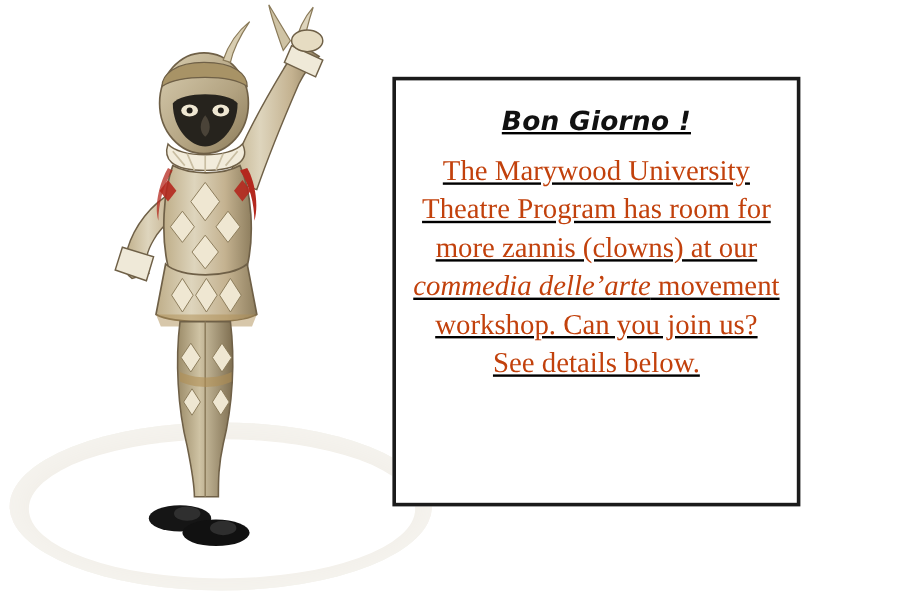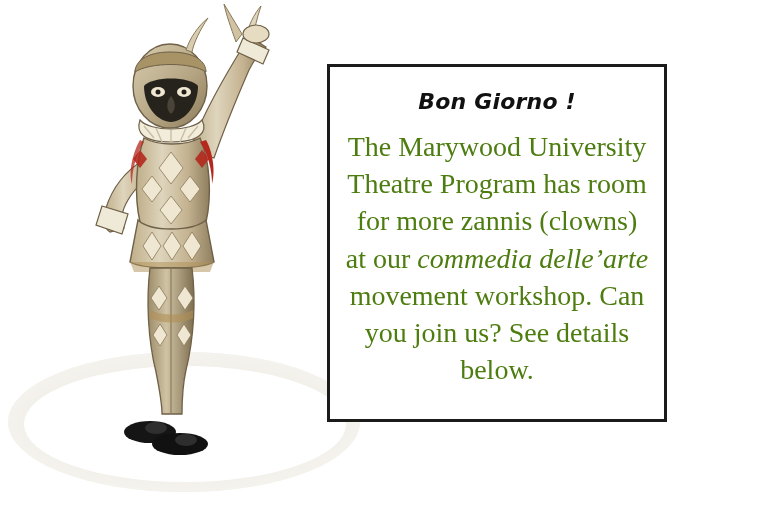--- a/index.html
+++ b/index.html
@@ -53,35 +53,36 @@
     position: absolute;
     left: 327px;
     top: 64px;
     width: 340px;
     height: 358px;
     border: 3px solid #1b1b1b;
     background: #ffffff;
     box-sizing: border-box;
     padding: 16px 14px 10px 14px;
     text-align: center;
+    text-decoration: underline;
   }
   .greeting {
     font-family: "DejaVu Sans", sans-serif;
     font-style: italic;
     font-weight: bold;
     font-size: 22px;
     color: #111111;
     margin: 6px 0 14px 0;
     letter-spacing: 0.2px;
   }
   .body-text {
     font-family: "Liberation Serif", serif;
-    font-size: 28px;
+    font-size: 24px;
     line-height: 1.33;
-    color: #4d7c0f;
+    color: #c2410c;
   }
   .body-text .it {
     font-style: italic;
   }
 </style>
 </head>
 <body>
 
 <div class="poster">
 

